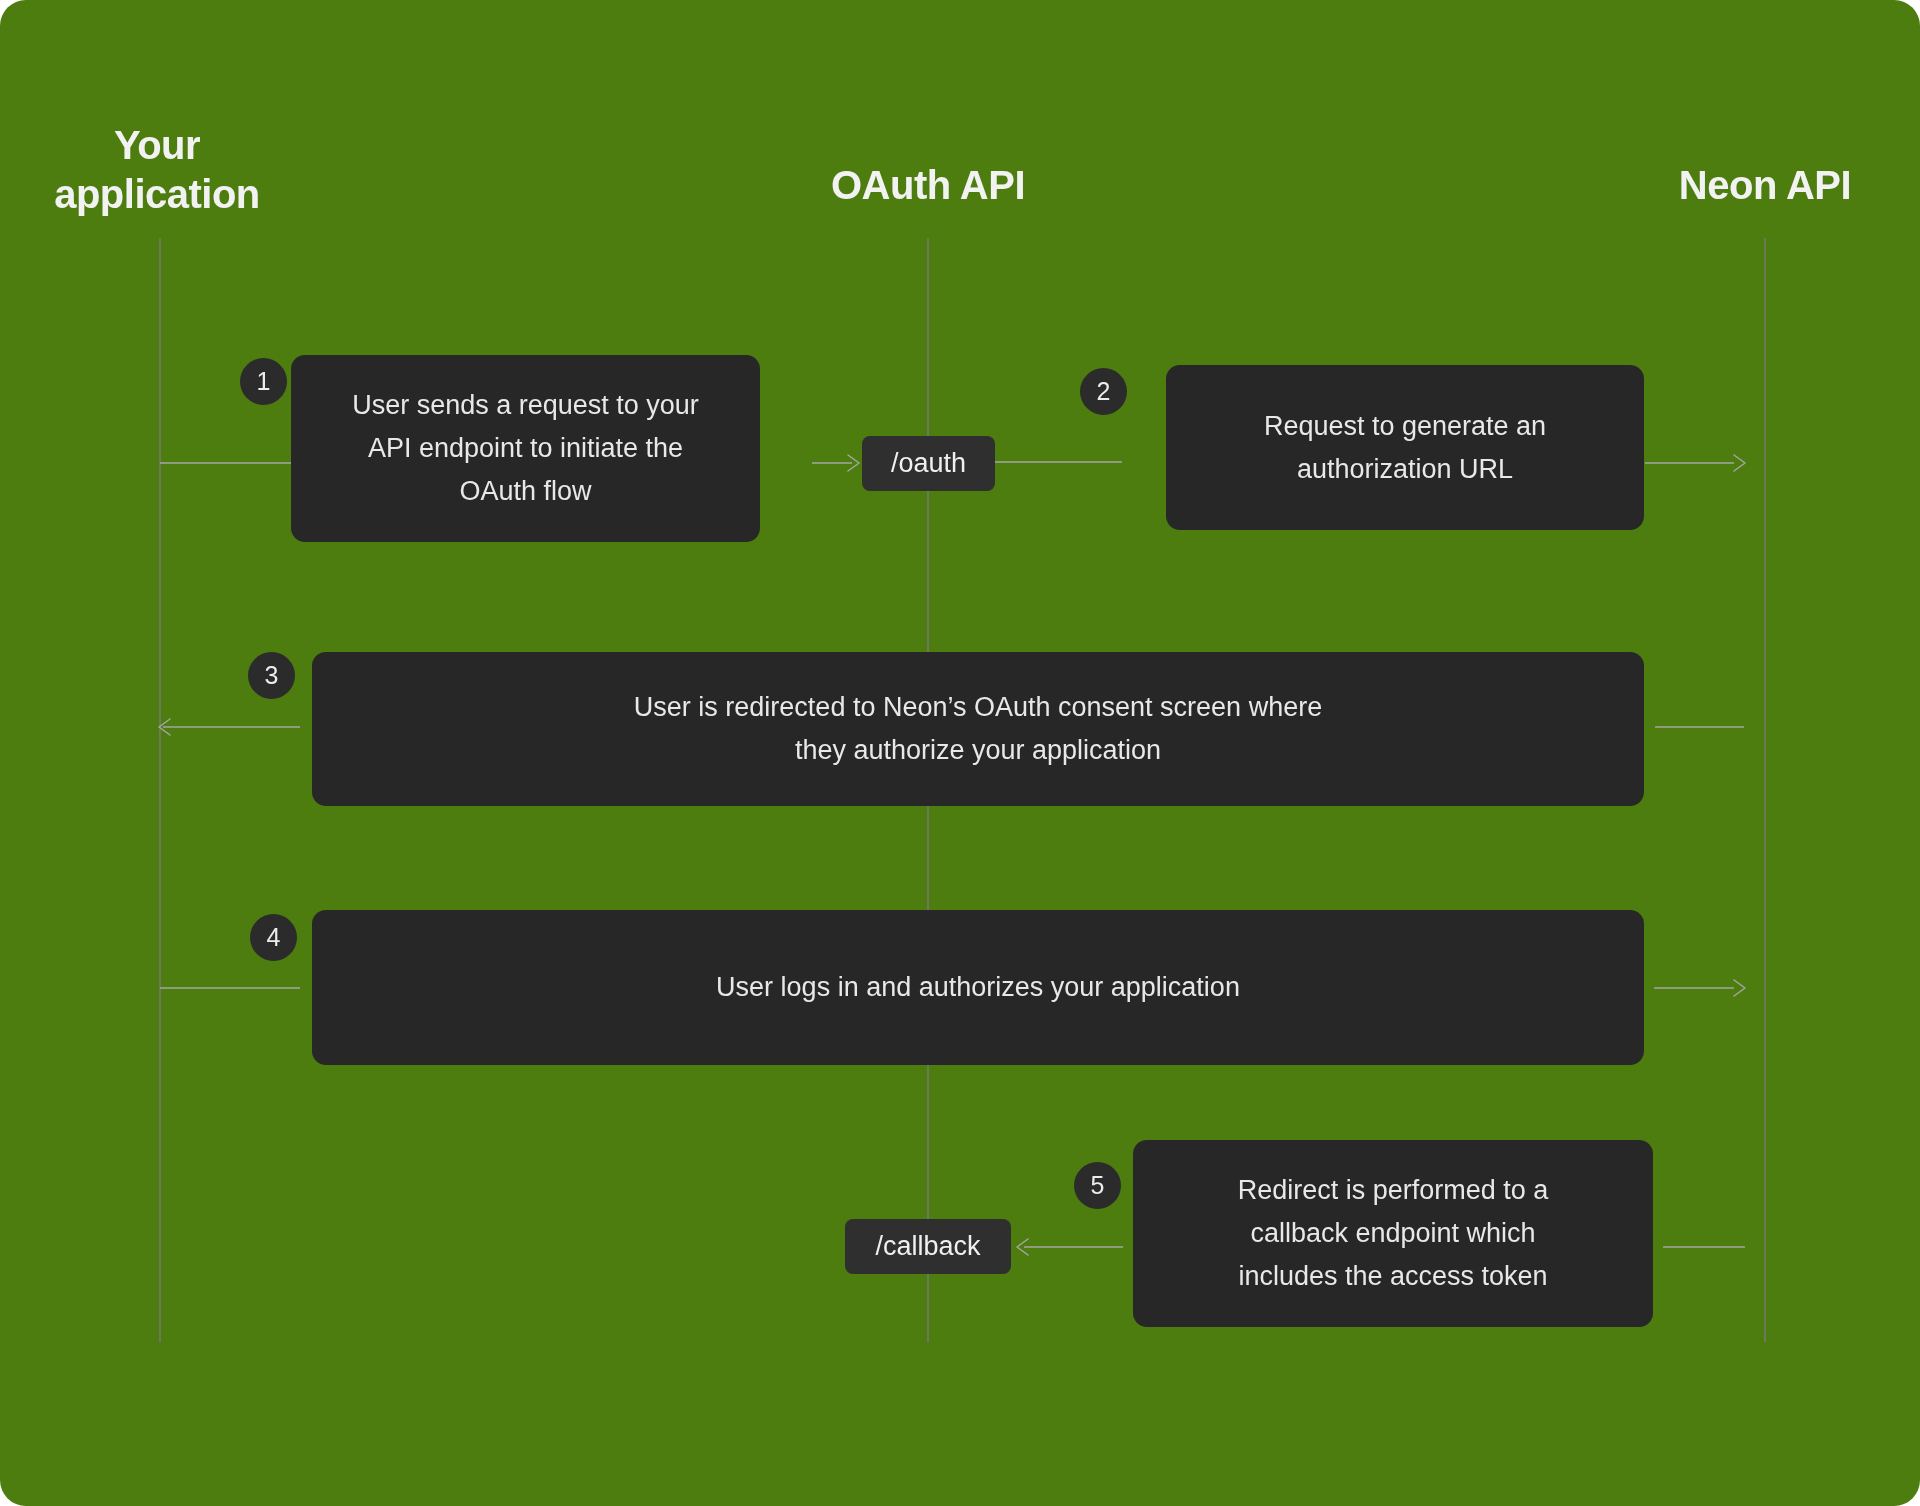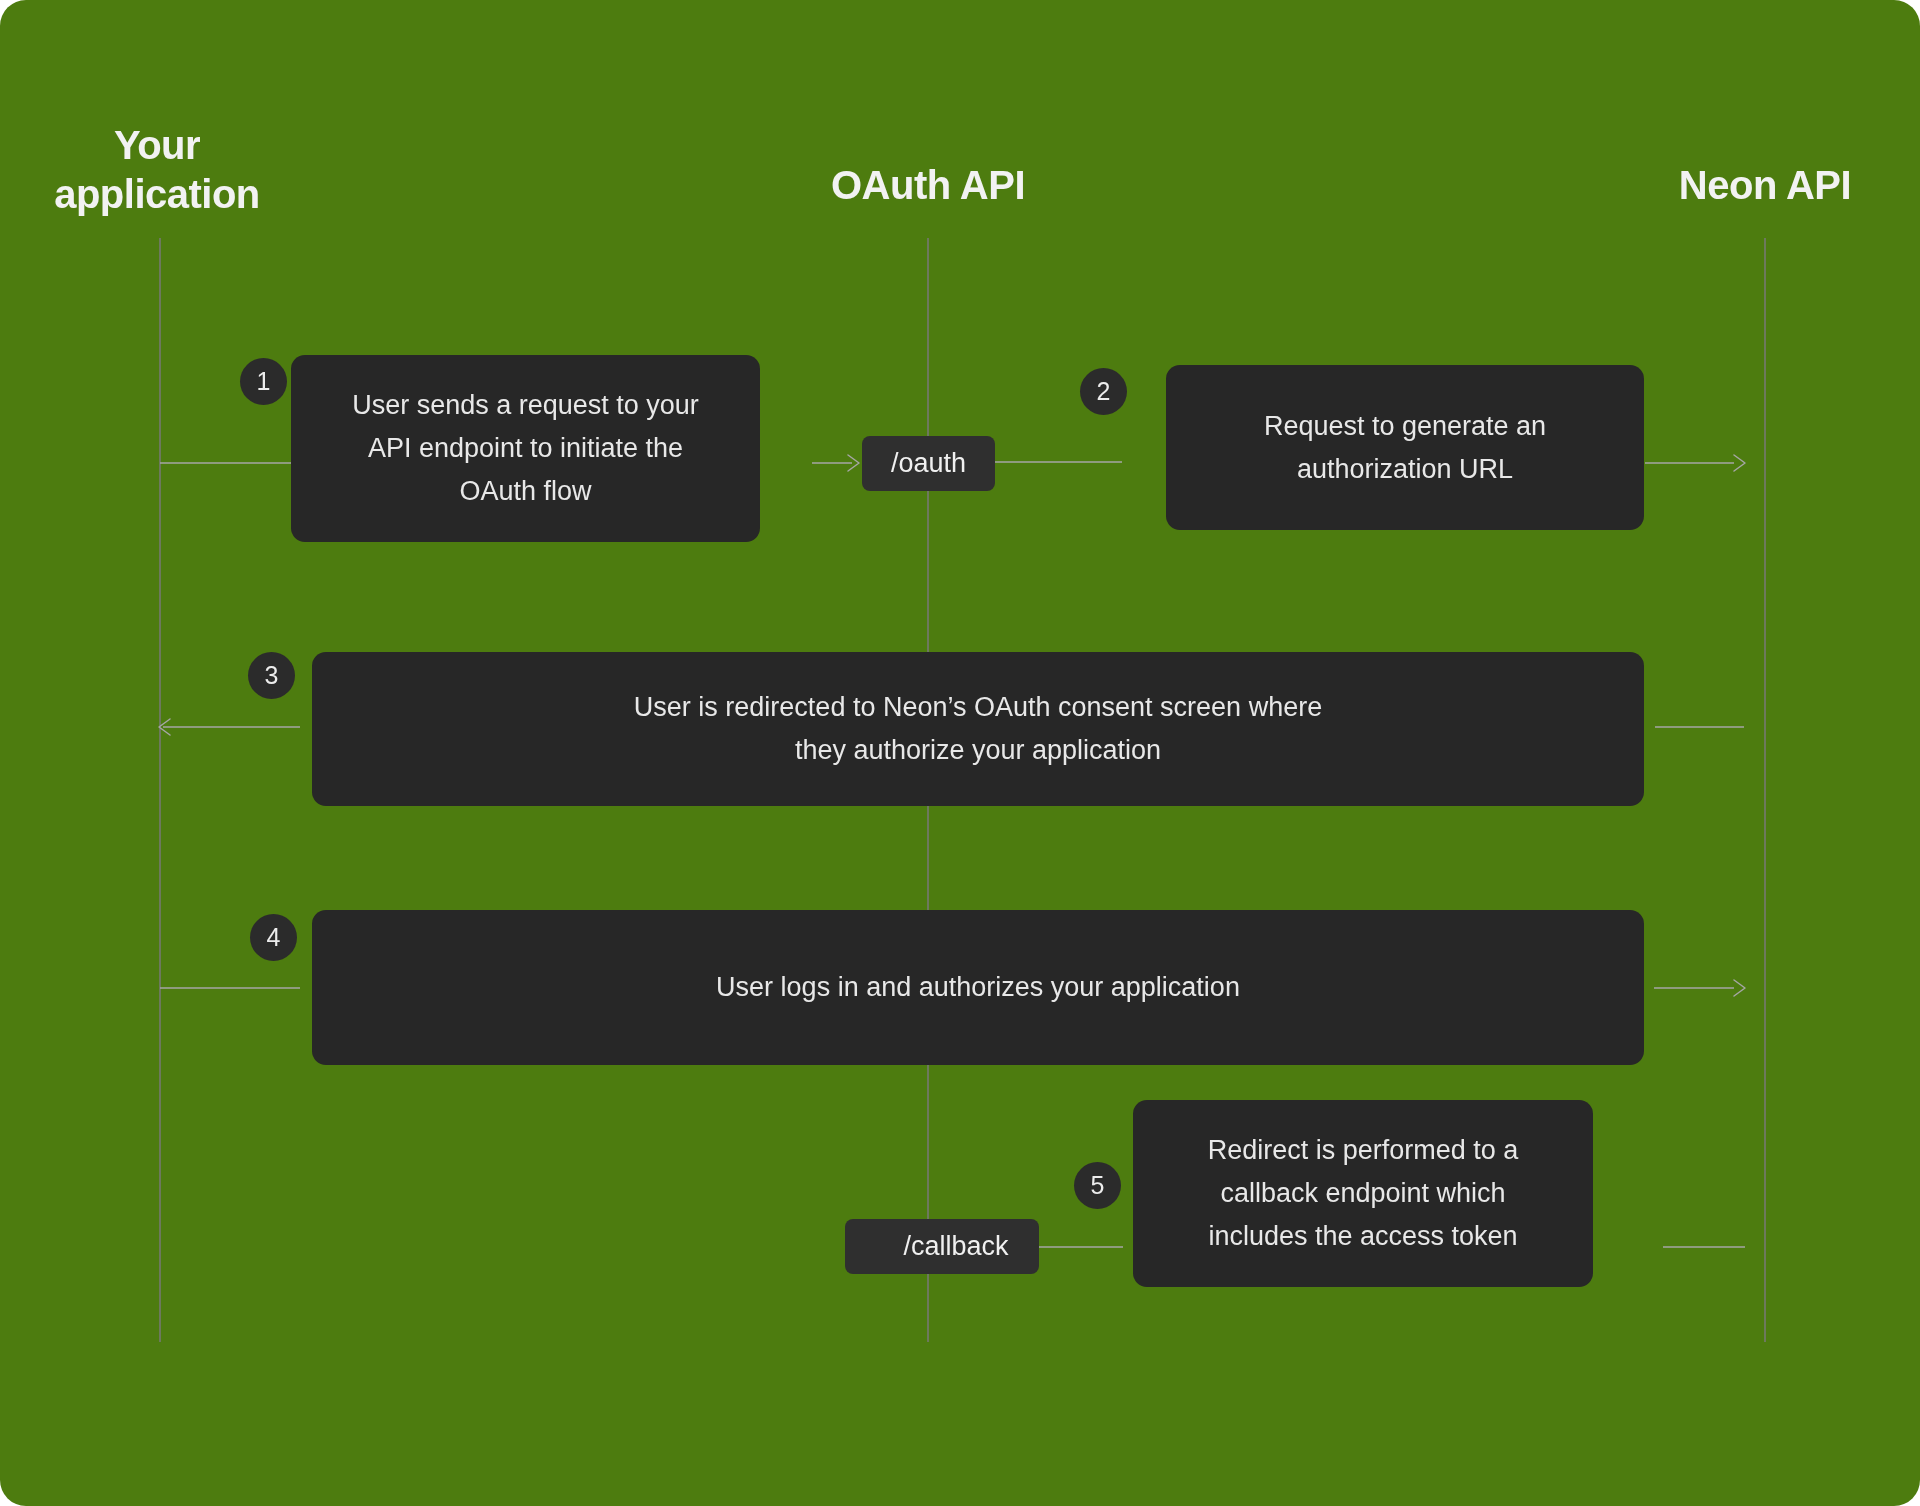--- a/index.html
+++ b/index.html
@@ -128,21 +128,21 @@
     <div class="msg-text">User is redirected to Neon’s OAuth consent screen where
 they authorize your application</div>
   </div>
 
   <div class="step-badge" style="left:250px; top:914px;">4</div>
   <div class="msg-box" style="left:312px; top:910px; width:1332px; height:155px;">
     <div class="msg-text">User logs in and authorizes your application</div>
   </div>
 
   <div class="step-badge" style="left:1074px; top:1162px;">5</div>
-  <div class="msg-box" style="left:1133px; top:1100px; width:460px; height:187px;">
+  <div class="msg-box" style="left:1133px; top:1140px; width:520px; height:187px;">
     <div class="msg-text">Redirect is performed to a
 callback endpoint which
 includes the access token</div>
   </div>
 
-  <div class="endpoint-chip" style="left:845px; top:1219px; width:166px; height:55px;padding-left:28px;">/callback</div>
+  <div class="endpoint-chip" style="left:845px; top:1219px; width:166px; height:55px;">/callback</div>
 
 </div>
 
 </body></html>

